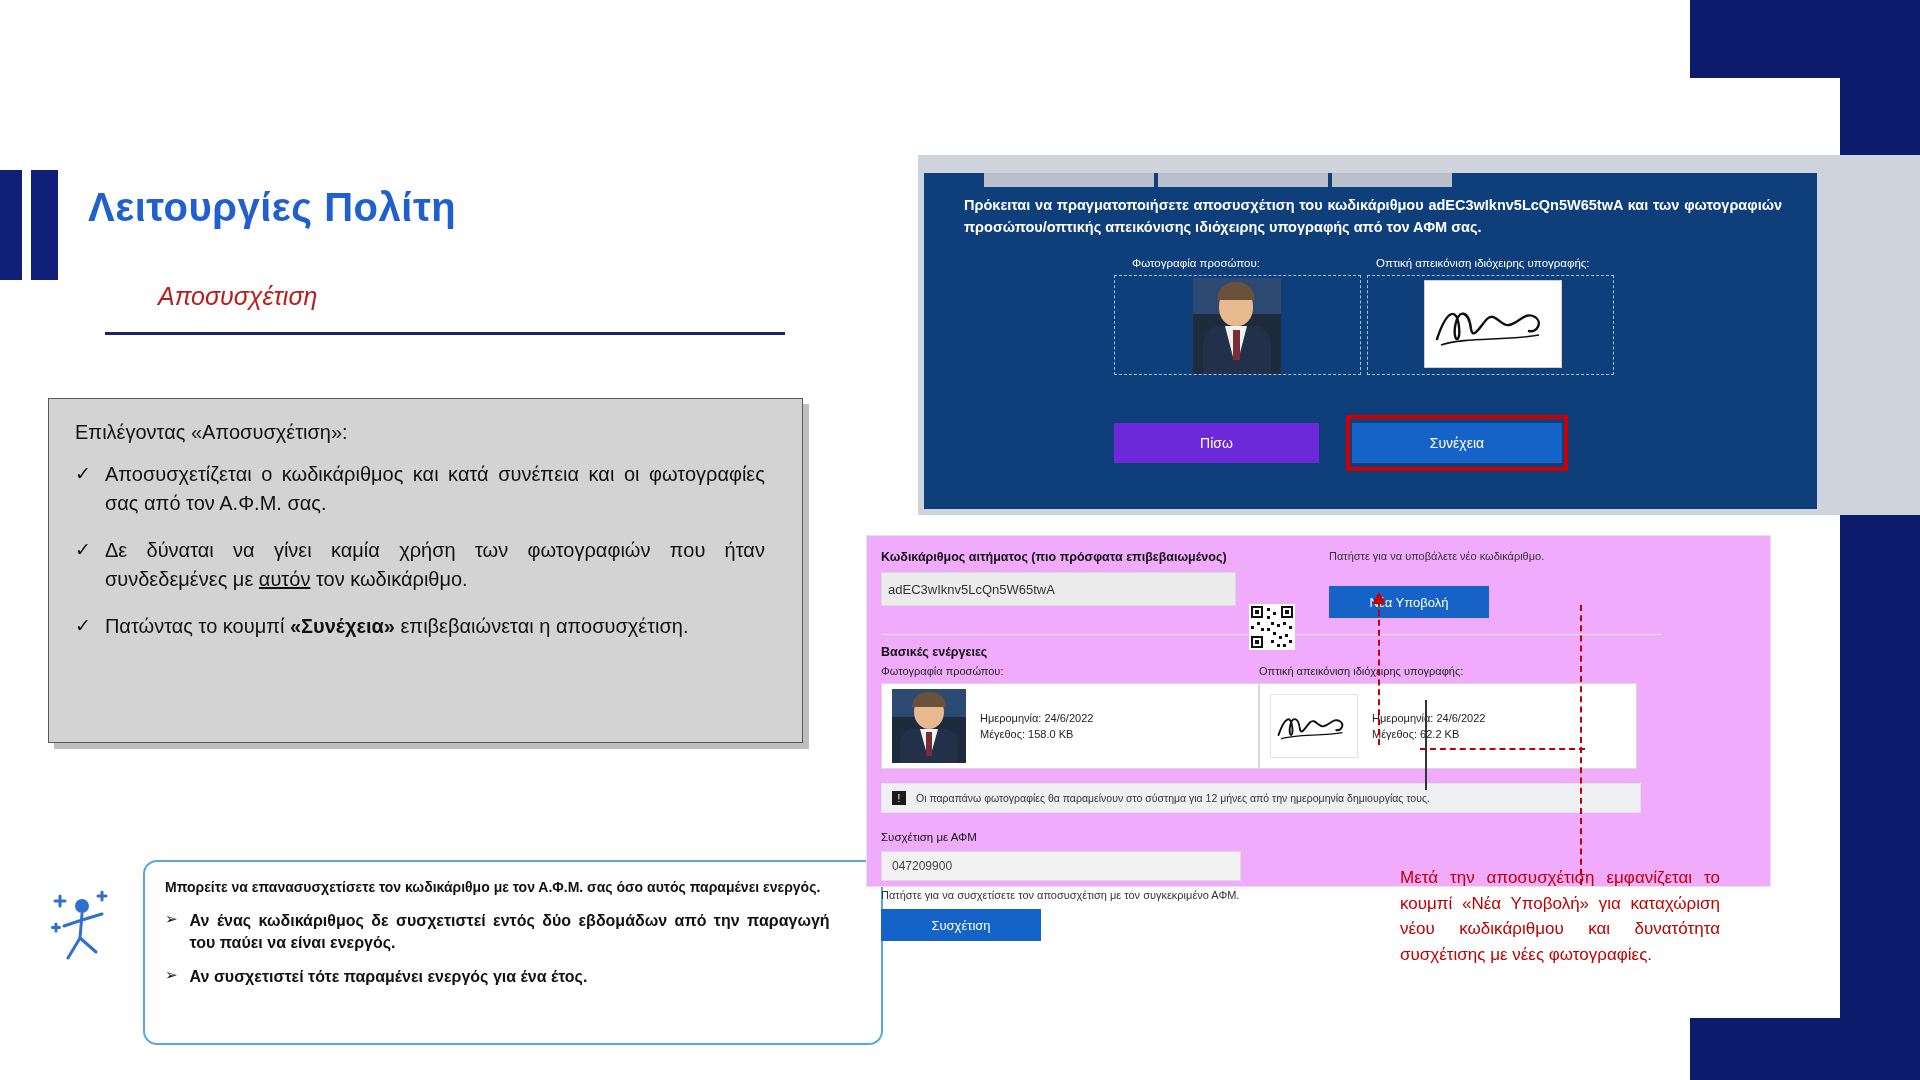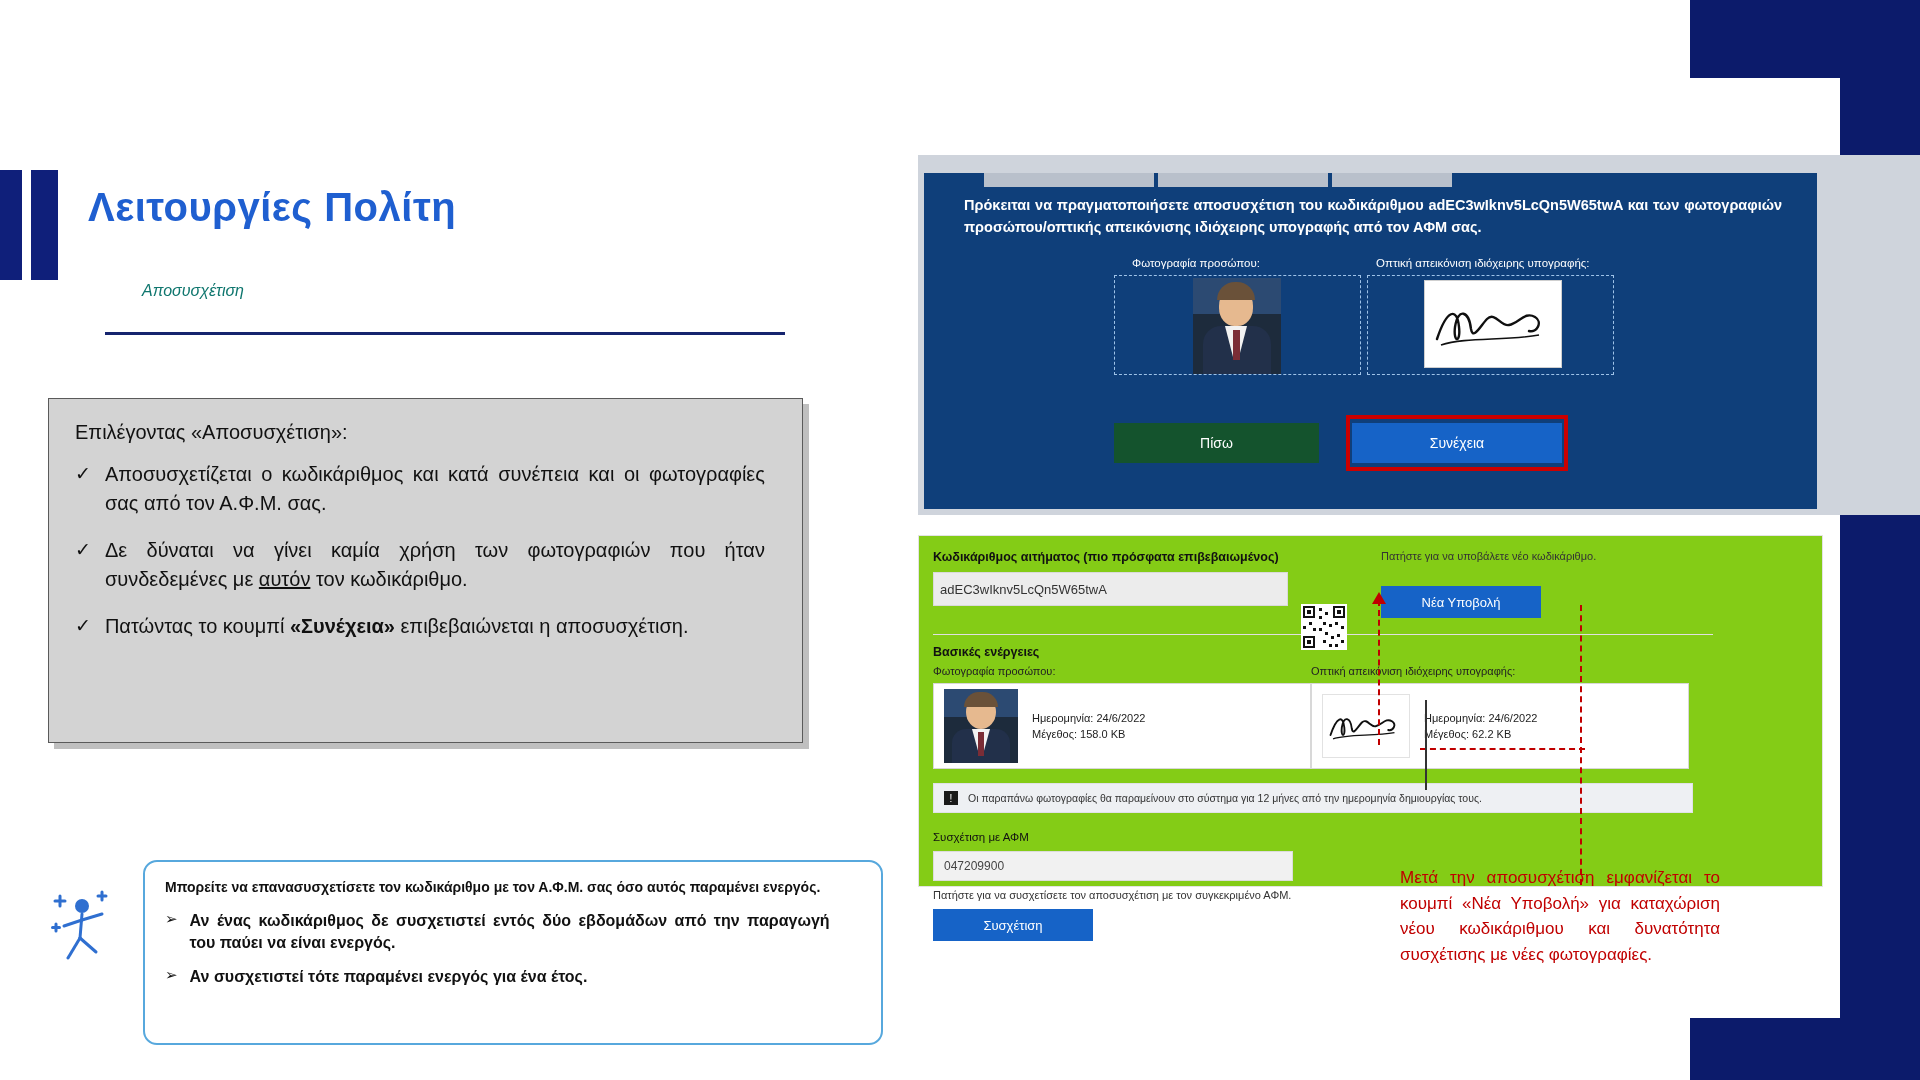--- a/index.html
+++ b/index.html
@@ -24,22 +24,22 @@
   }
   .accent-bar-gap{
     position:absolute;left:22px;top:170px;width:9px;height:110px;background:#ffffff;
   }
   
   .title{
     position:absolute;left:88px;top:185px;
     font-size:40px;font-weight:bold;color:#1f5fd0;letter-spacing:.5px;
   }
   .subtitle{
-    position:absolute;left:142px;top:282px;
-    font-size:16px;font-style:italic;color:#0f766e;
+    position:absolute;left:158px;top:282px;
+    font-size:25px;font-style:italic;color:#b91c1c;
   }
   .rule{
     position:absolute;left:105px;top:332px;width:680px;height:3px;background:#15246e;
   }
   
   .grey-box{
     position:absolute;left:48px;top:398px;width:755px;height:345px;
     background:#d3d3d3;border:1px solid #5a5a5a;
     box-shadow:6px 6px 0 rgba(0,0,0,.25);
     padding:18px 22px 0 22px;box-sizing:border-box;
@@ -100,32 +100,32 @@
   .face-head{position:absolute;left:26px;top:8px;width:34px;height:40px;border-radius:50% 50% 45% 45%;background:#e6b98f;}
   .face-hair{position:absolute;left:24px;top:4px;width:38px;height:18px;border-radius:18px 18px 0 0;background:#6a5139;}
   .face-body{position:absolute;left:10px;top:48px;width:68px;height:50px;background:#22304a;border-radius:18px 18px 0 0;}
   .face-shirt{position:absolute;left:32px;top:48px;width:22px;height:34px;background:#f2f2f2;clip-path:polygon(0 0,100% 0,60% 100%,40% 100%);}
   .face-tie{position:absolute;left:40px;top:52px;width:7px;height:30px;background:#7b2d36;}
   .sign-img{
     position:absolute;left:56px;top:4px;width:136px;height:86px;background:#ffffff;border:1px solid #cfcfcf;
   }
   .btn-row{position:absolute;left:190px;top:250px;width:500px;height:42px;}
   .btn-back{
-    position:absolute;left:0;top:0;width:205px;height:40px;background:#14532d;color:#fff;
+    position:absolute;left:0;top:0;width:205px;height:40px;background:#6d28d9;color:#fff;
     font-size:14px;display:flex;align-items:center;justify-content:center;
   }
   .btn-next-wrap{position:absolute;left:232px;top:-8px;width:222px;height:56px;border:4px solid #cc0000;box-sizing:border-box;}
   .btn-next{
     position:absolute;left:238px;top:0;width:210px;height:40px;background:#1663c7;color:#fff;
     font-size:14px;display:flex;align:center;align-items:center;justify-content:center;
   }
   
   .shot-bottom{
-    position:absolute;left:918px;top:535px;width:905px;height:352px;
-    background:#84cc16;border:1px solid #e3e3e3;box-sizing:border-box;
+    position:absolute;left:866px;top:535px;width:905px;height:352px;
+    background:#f0abfc;border:1px solid #e3e3e3;box-sizing:border-box;
   }
   .form-in{position:absolute;left:14px;top:14px;width:780px;}
   .f-label{font-size:12.5px;font-weight:bold;color:#111;}
   .f-hint{font-size:11px;color:#333;}
   .codebox{
     margin-top:8px;width:355px;height:34px;background:#ececec;border:1px solid #dadada;
     display:flex;align-items:center;padding-left:6px;box-sizing:border-box;font-size:13px;color:#333;
   }
   .qr{position:absolute;left:368px;top:54px;width:46px;height:46px;}
   .btn-blue{

